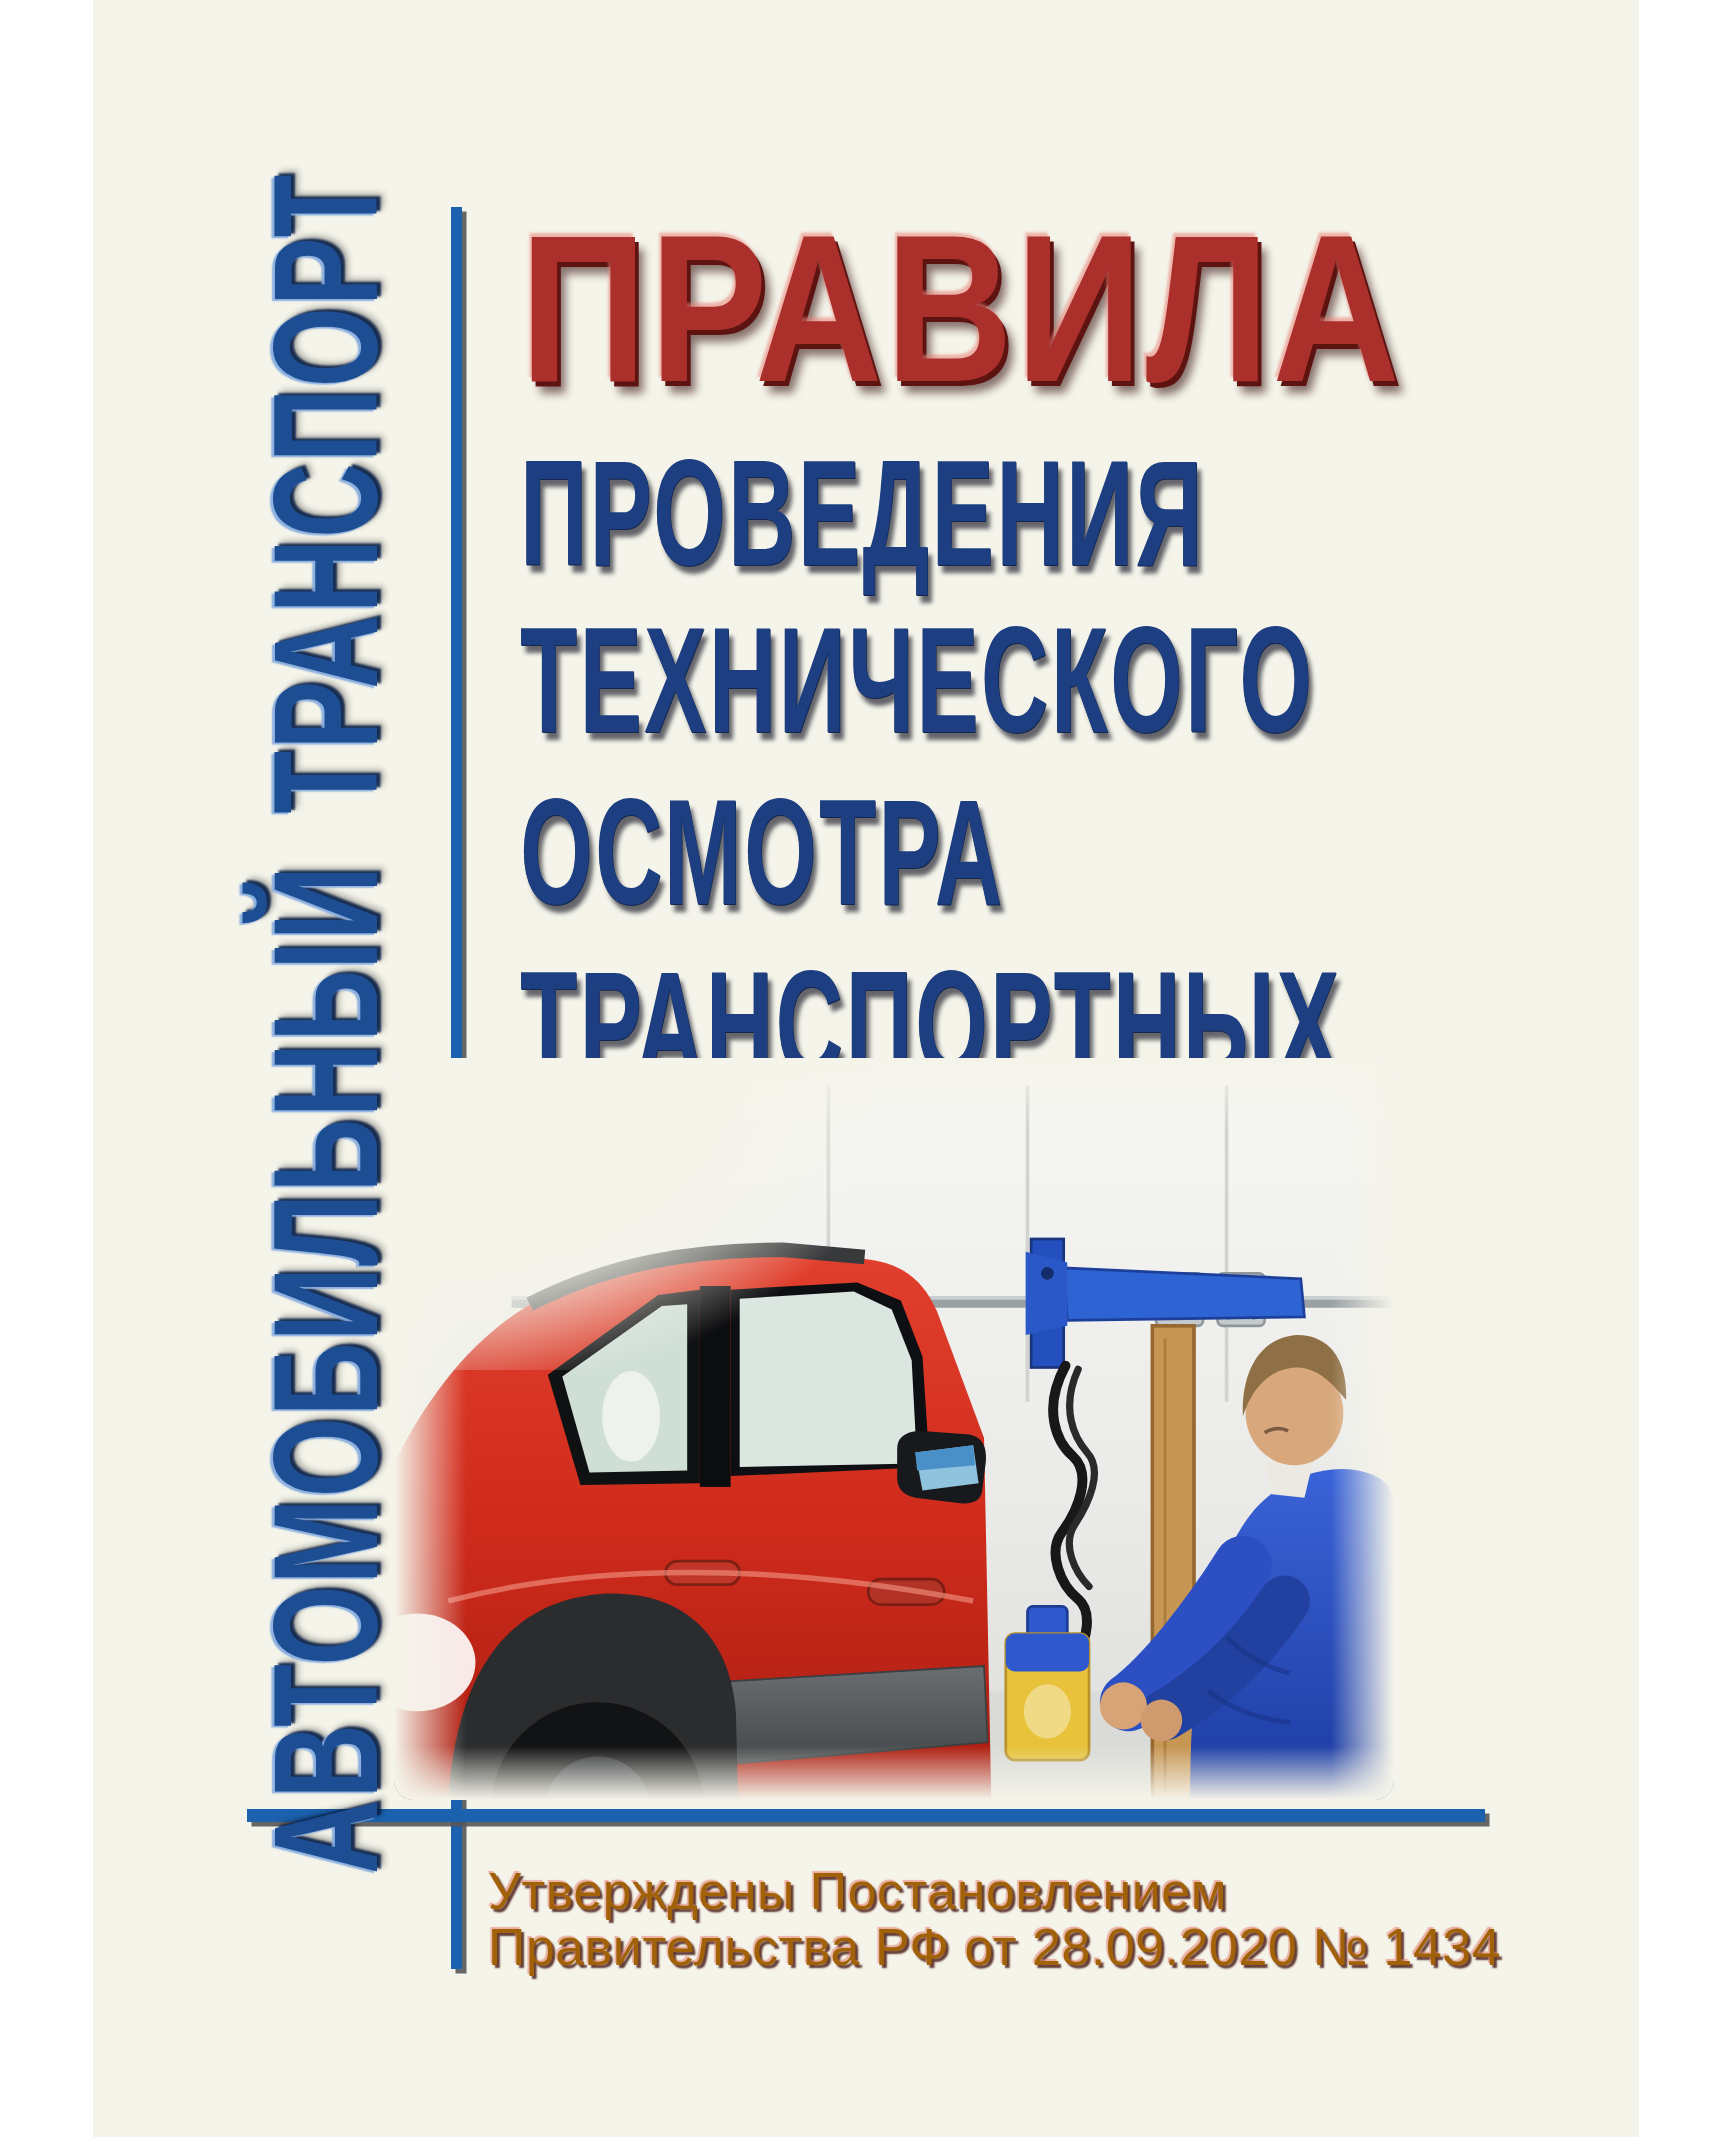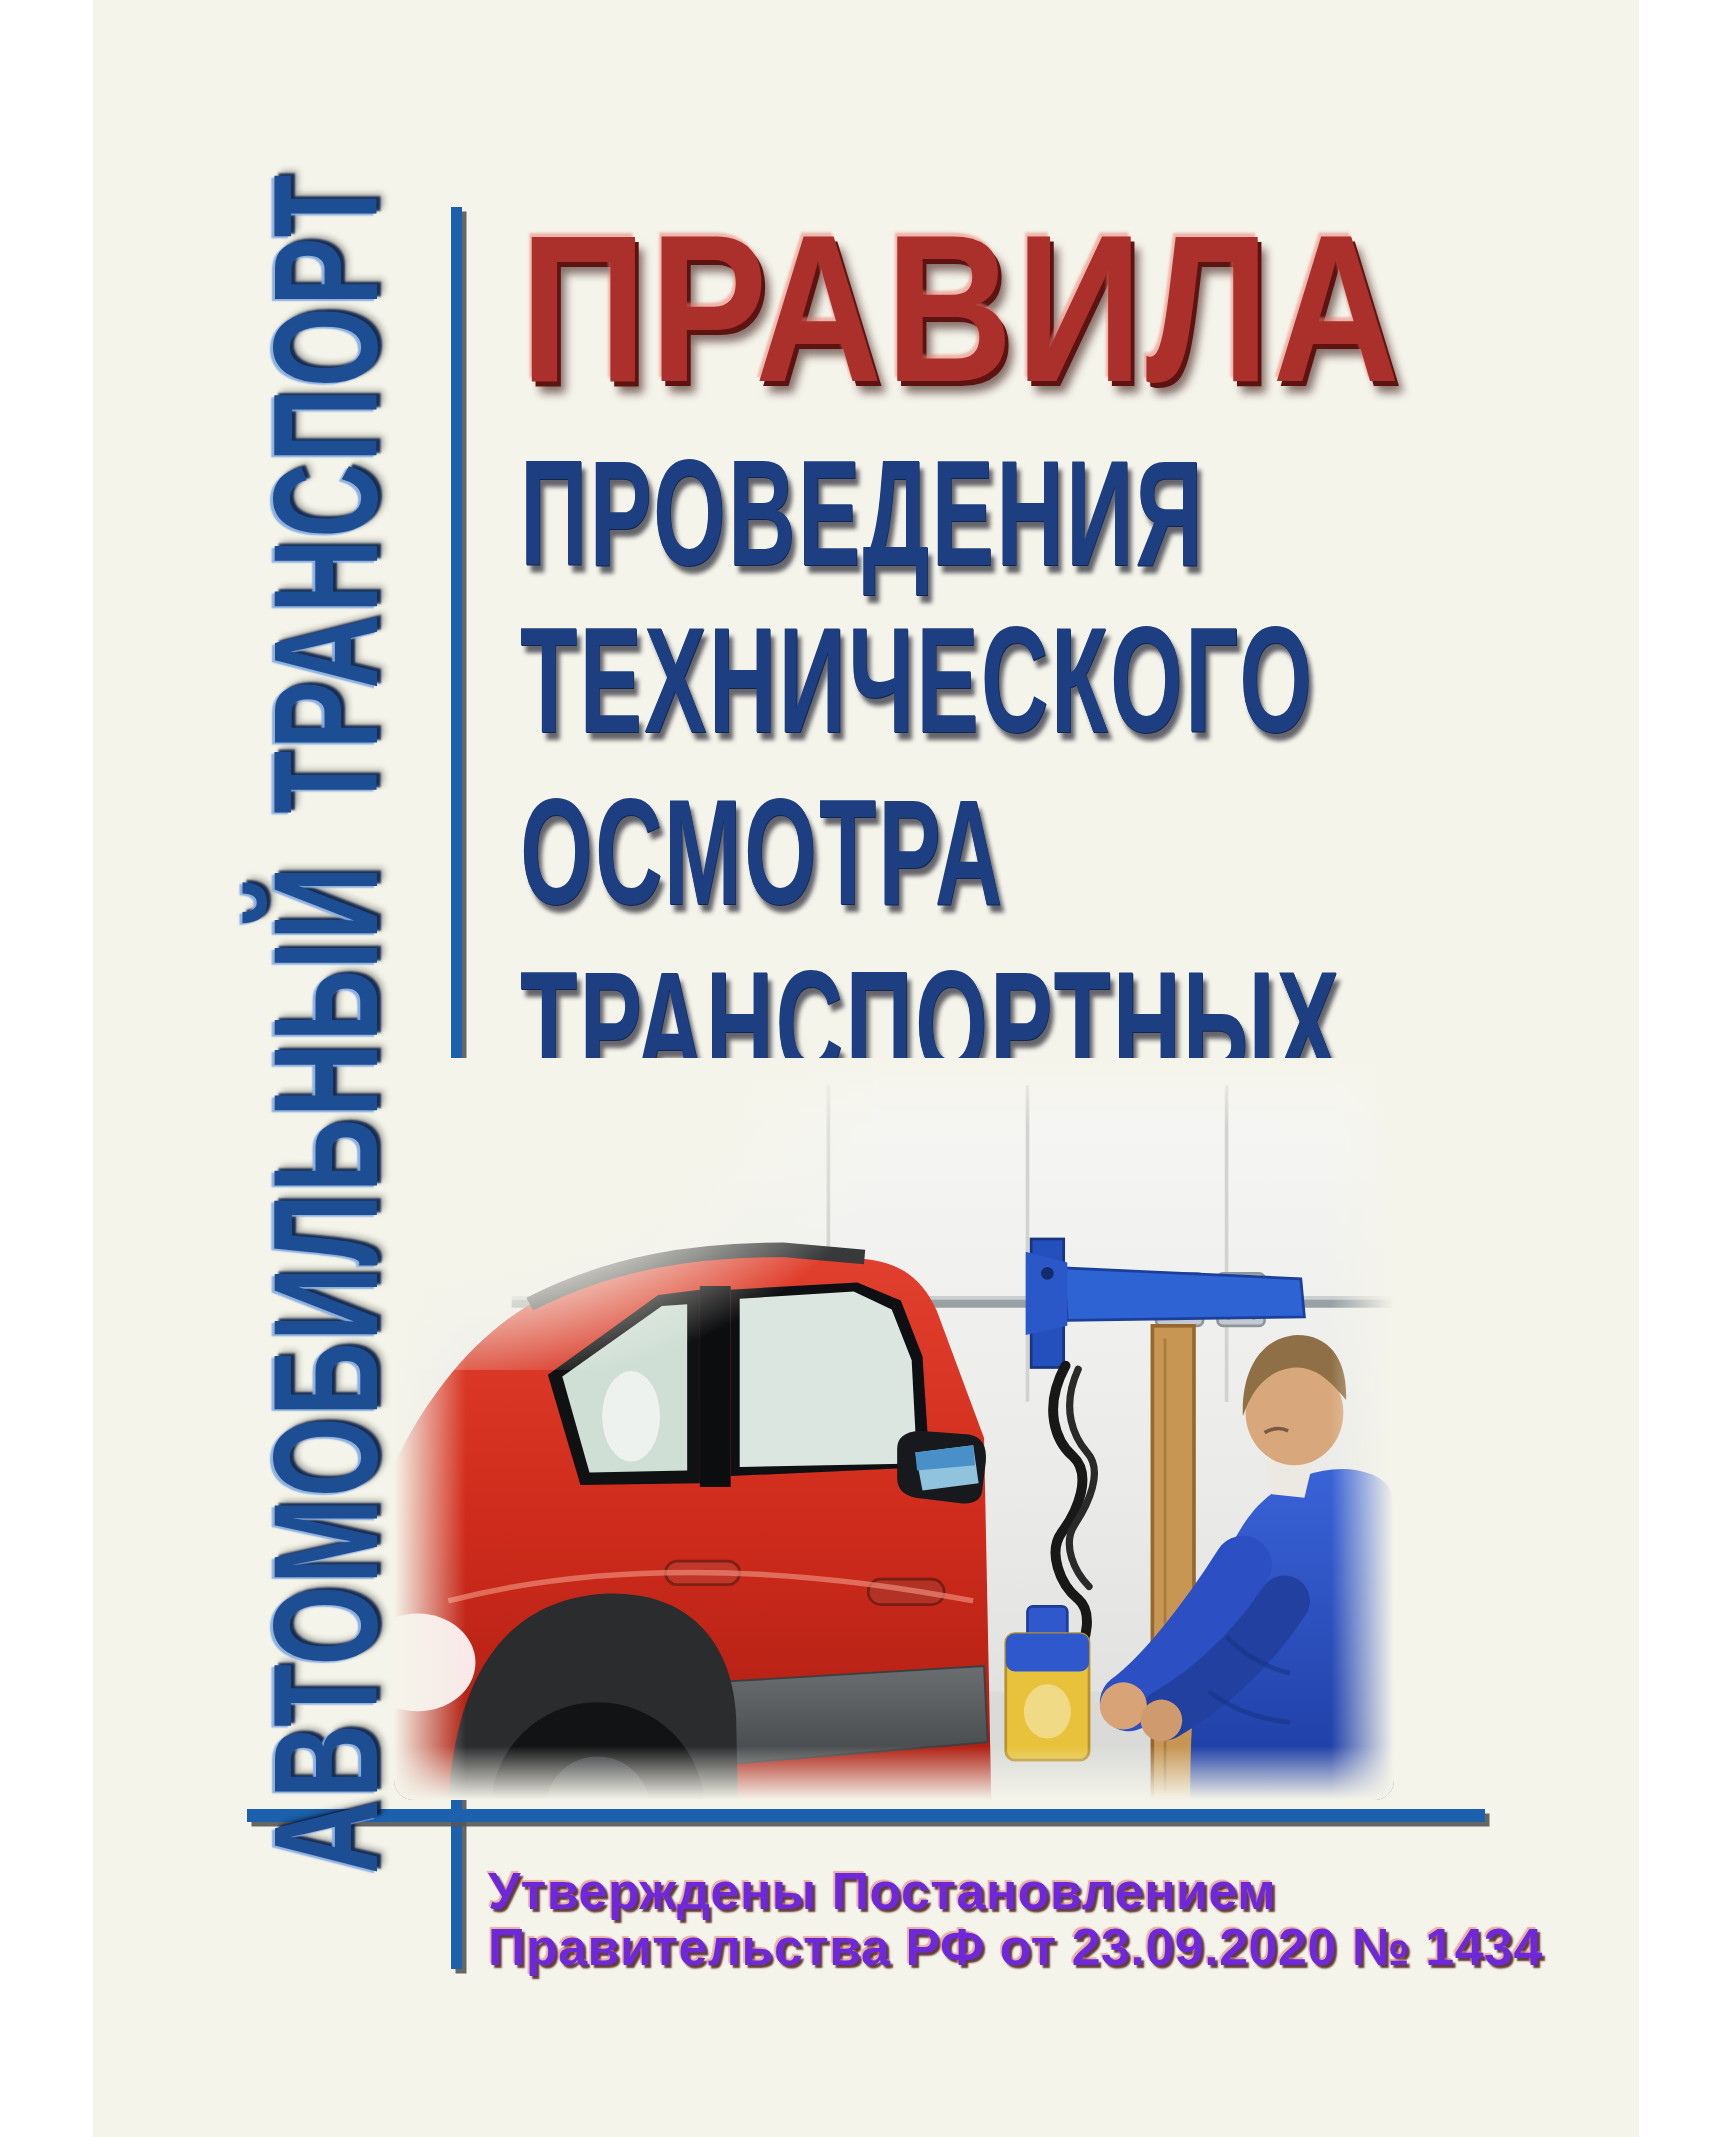--- a/index.html
+++ b/index.html
@@ -61,22 +61,22 @@
   .fade-bottom{left:0;bottom:0;width:100%;height:54px;
     background:linear-gradient(rgba(245,244,234,0), #f5f4ea);}
   .fade-left{left:0;top:0;width:72px;height:100%;
     background:linear-gradient(90deg, #f5f4ea, rgba(245,244,234,0));}
   .fade-right{right:0;top:0;width:63px;height:100%;
     background:linear-gradient(270deg, #f5f4ea, rgba(245,244,234,0));}
   .fade-topleft{left:0;top:0;width:48%;height:42%;
     background:radial-gradient(ellipse at 0 0, #f5f4ea 48%, rgba(245,244,234,0) 78%);}
   
   .approval{
-    position:absolute;left:488px;top:1863px;font-size:52px;font-weight:bold;
-    line-height:56px;color:#6d28d9;letter-spacing:0.5px;
+    position:absolute;left:488px;top:1863px;font-size:52px;font-weight:normal;
+    line-height:56px;color:#a16207;letter-spacing:0.5px;
     text-shadow:-1.8px -1.8px 0.9px rgba(226,131,115,0.6),
                  2.7px 2.7px 1.8px rgba(62,12,8,0.8);
   }
 </style>
 </head>
 <body>
 
 <div class="panel"></div>
 
 <div class="vrule"></div>
@@ -216,15 +216,15 @@
   </svg>
   <div class="fade fade-topleft"></div>
   <div class="fade fade-top"></div>
   <div class="fade fade-left"></div>
   <div class="fade fade-right"></div>
   <div class="fade fade-bottom"></div>
 </div>
 
 <div class="approval">
   <div>Утверждены Постановлением</div>
-  <div>Правительства РФ от 23.09.2020 № 1434</div>
+  <div>Правительства РФ от 28.09.2020 № 1434</div>
 </div>
 
 
 </body></html>

